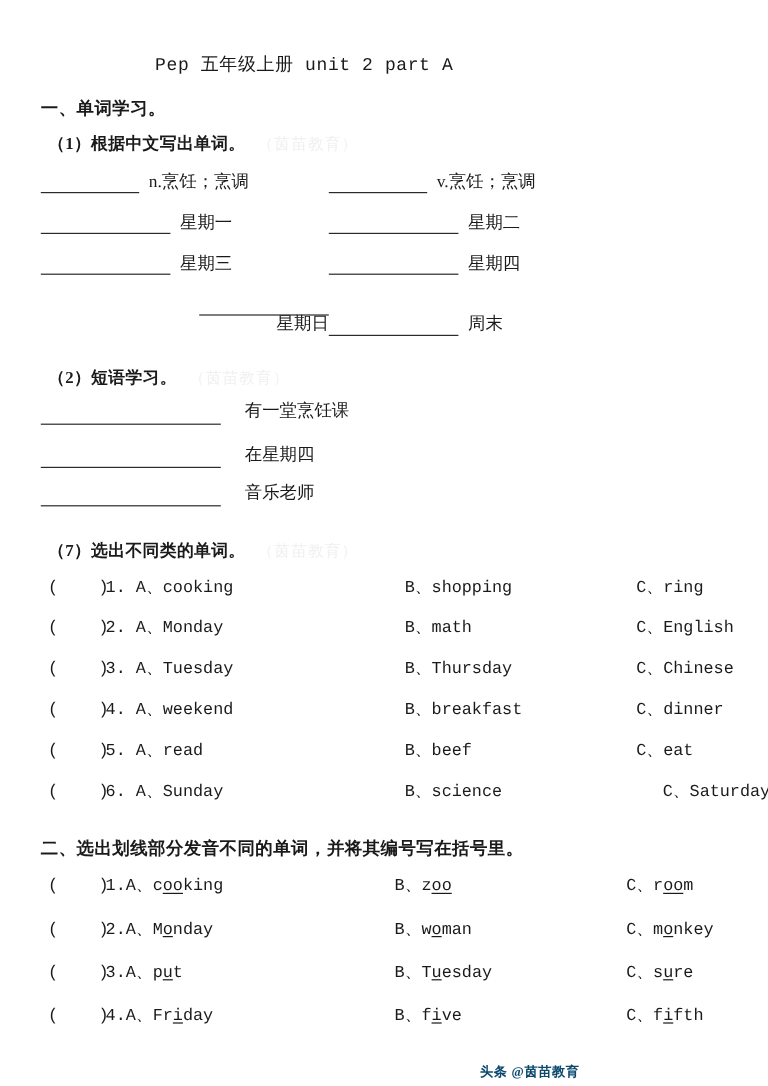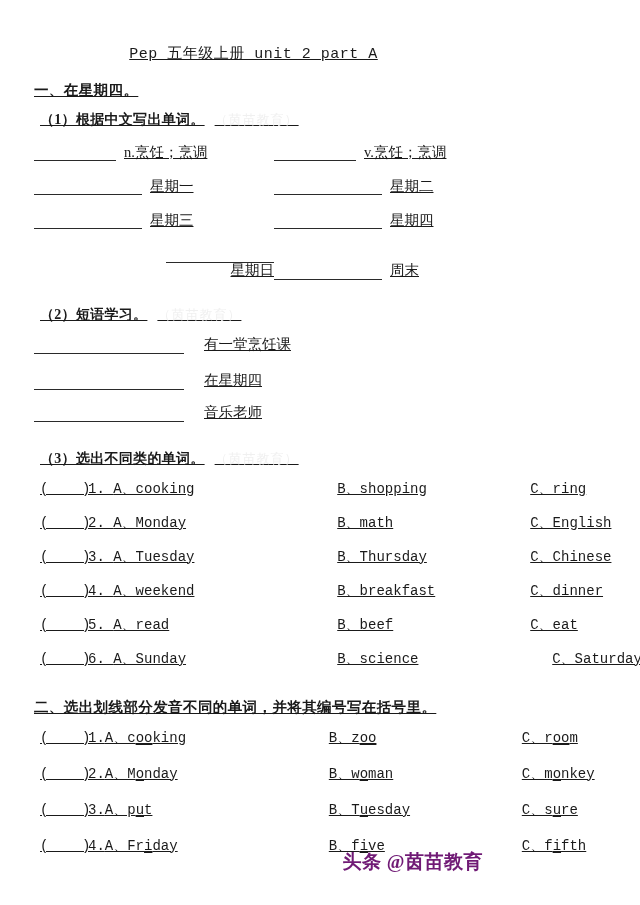--- a/index.html
+++ b/index.html
@@ -14,21 +14,20 @@
     color: #1a1a1a;
     position: relative;
     overflow: hidden;
   }
 
   .page {
     position: relative;
     width: 507px;
     height: 905px;
     box-sizing: border-box;
-    text-decoration: underline;
   }
 
   
   .doc-title {
     text-align: center;
     font-size: 15px;
     letter-spacing: 0.5px;
     margin: 0;
     padding-top: 44px;
     font-weight: 500;
@@ -52,21 +51,20 @@
     color: #f0f0f0;
     font-weight: 400;
     font-size: 13px;
     margin-left: 10px;
     letter-spacing: 1px;
   }
 
   
   .blank-row {
     display: flex;
-    align-items: flex-end;
     padding-left: 34px;
     font-size: 14px;
   }
   .col {
     display: flex;
     align-items: flex-end;
   }
   .blank {
     display: inline-block;
     border-bottom: 1.4px solid #2a2a2a;
@@ -107,37 +105,37 @@
   .opt-a { flex: 0 0 224px; }
   .opt-b { flex: 0 0 193px; }
   .opt-c { flex: 0 0 auto; }
   .opt-c.indent { padding-left: 22px; }
   .u { text-decoration: underline; text-underline-offset: 2px; }
 
   
   .footer {
     position: absolute;
     right: 24px;
-    bottom: 30px;
-    font-size: 19px;
-    color: #701a75;
+    bottom: 4px;
+    font-size: 11px;
+    color: #0c4a6e;
     letter-spacing: 0.5px;
     font-weight: 600;
   }
 </style>
 </head>
 <body>
 
 <div class="page">
 
   <div class="doc-title">Pep 五年级上册 unit 2    part A</div>
 
   <div style="height:18px"></div>
   <div class="section-head">
-    <span>一、在星期四。</span>
+    <span>一、单词学习。</span>
   </div>
 
   <div style="height:11px"></div>
   <div class="sub-head">
     <span>（1）根据中文写出单词。</span><span class="watermark-inline">（茵苗教育）</span>
   </div>
 
   <div style="height:14px"></div>
   <div id="word-rows">
       <div class="blank-row" style="margin-bottom: 16px;">
@@ -198,21 +196,21 @@
         <span class="cn-label" style="margin-left: 20px;">在星期四</span>
       </div>
       <div class="blank-row" style="margin-bottom: 18px;">
         <span class="blank w-long"></span>
         <span class="cn-label" style="margin-left: 20px;">音乐老师</span>
       </div>
     </div>
 
   <div style="height:10px"></div>
   <div class="sub-head">
-    <span>（3）选出不同类的单词。</span><span class="watermark-inline">（茵苗教育）</span>
+    <span>（7）选出不同类的单词。</span><span class="watermark-inline">（茵苗教育）</span>
   </div>
 
   <div style="height:12px"></div>
   <div id="choice-rows-one">
       <div class="choice-row" style="margin-bottom: 16px;">
         <span class="paren">(    )</span>
         <span class="qnum">1. </span>
         <span class="opt opt-a">A、cooking</span>
         <span class="opt opt-b">B、shopping</span>
         <span class="opt opt-c">C、ring</span>

